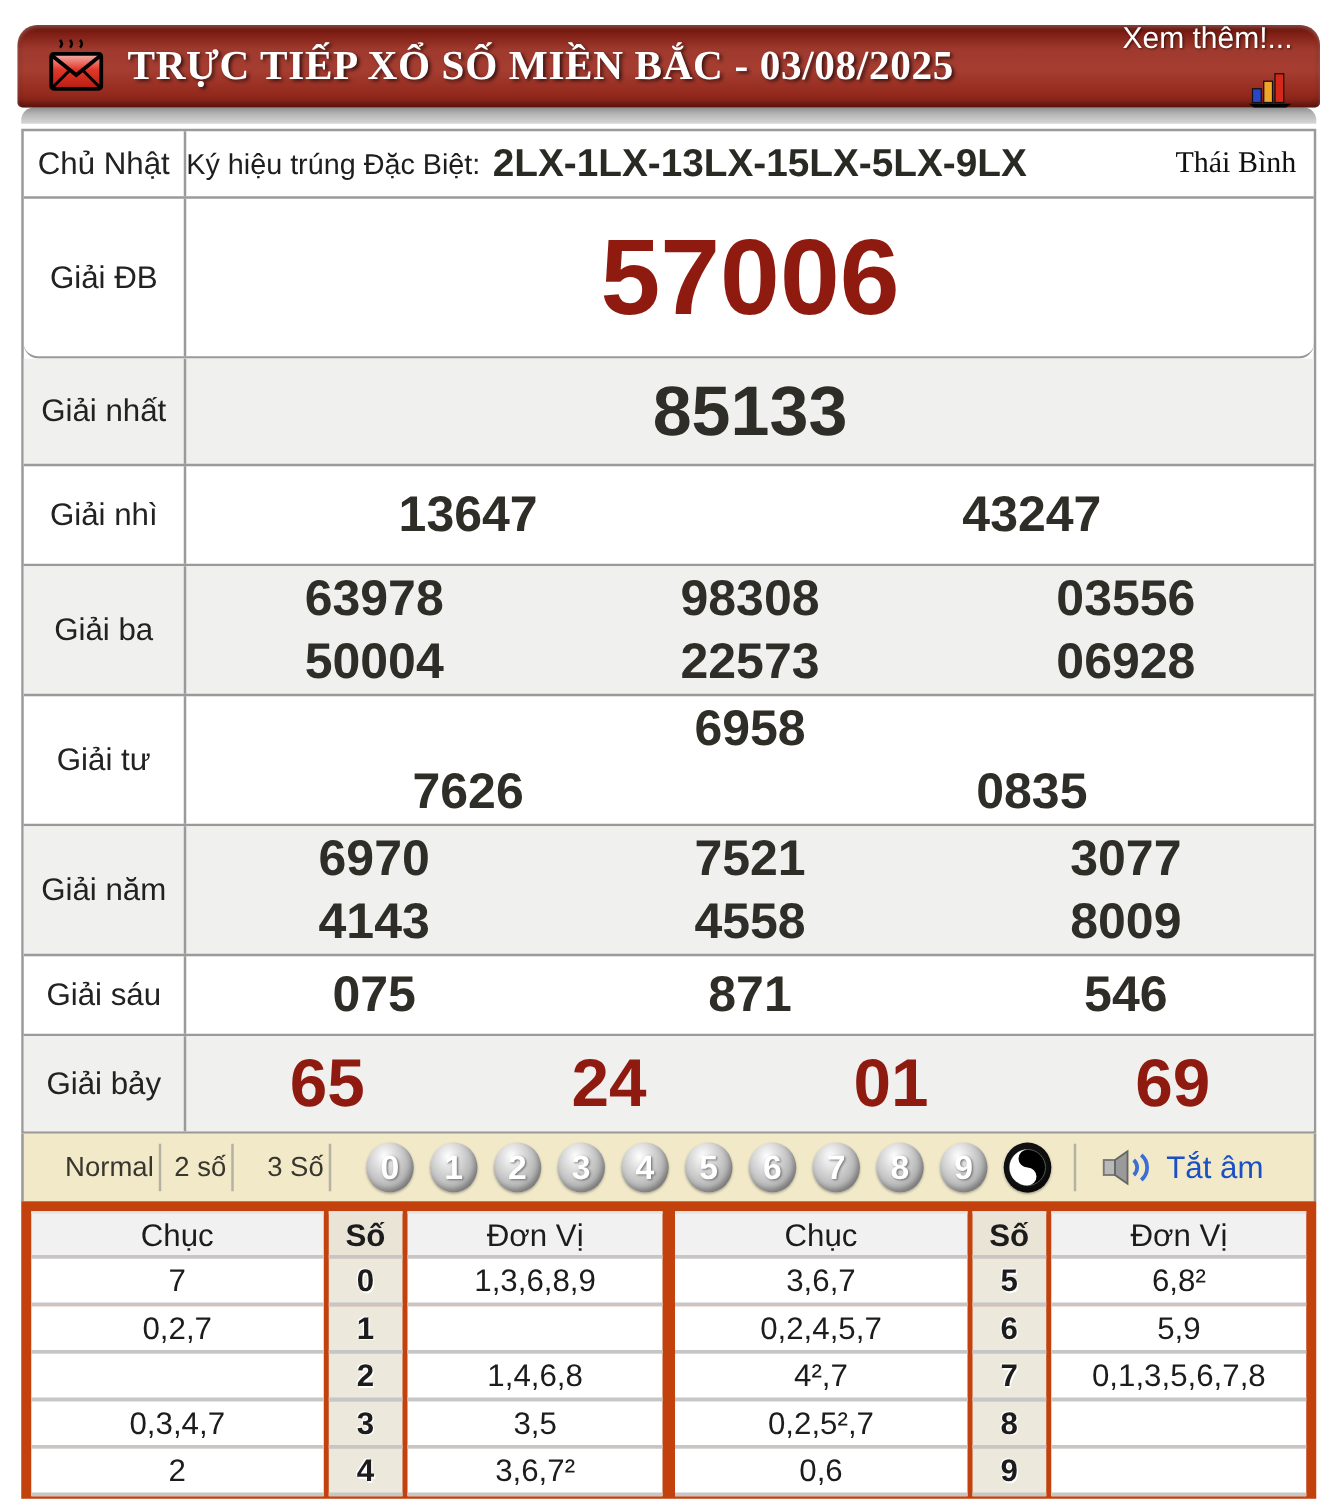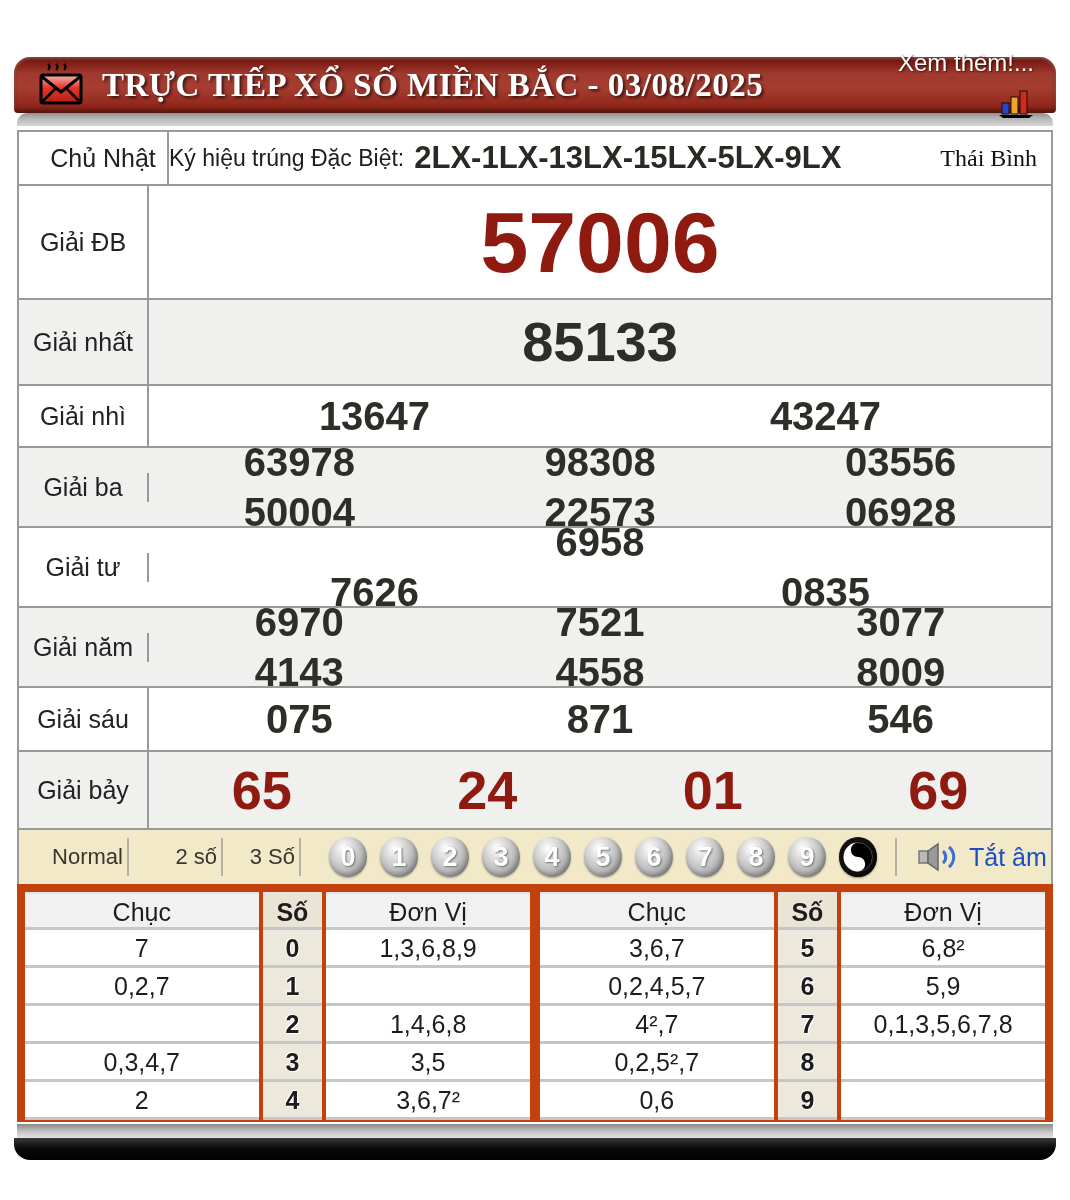--- a/index.html
+++ b/index.html
@@ -1,24 +1,24 @@
 <!DOCTYPE html>
 <html><head>
 <meta charset="utf-8">
 <style>
   * { box-sizing: border-box; margin: 0; padding: 0; }
   html, body { width: 1070px; height: 1200px; background: #fff; overflow: hidden;
     font-family: "Liberation Sans", "DejaVu Sans", sans-serif; }
   .card { position: absolute; left: 14px; top: 20px; width: 1042px; }
 
   
-  .hdr { height: 56px; border-radius: 16px 16px 4px 4px; position: relative;
+  .hdr { height: 66px; border-radius: 16px 16px 4px 4px; position: relative;
     background: linear-gradient(180deg, #5c0f07 0%, #7e1e14 10%, #a03a2e 30%, #a63d31 55%, #93291d 85%, #7e1c12 100%);
     box-shadow: inset 0 2px 3px rgba(255,255,255,0.25), inset 0 -3px 5px rgba(0,0,0,0.35);
-    display: flex; align-items: center; padding: 0 22px; margin-top: 37px; }
+    display: flex; align-items: center; padding: 0 22px; }
   .hdr-title { color: #fff; font-family: "Liberation Serif", "DejaVu Serif", serif;
     font-weight: bold; font-size: 33px; letter-spacing: 0.5px; margin-left: 16px;
     text-shadow: 2px 2px 3px rgba(0,0,0,0.65); white-space: nowrap; }
   .hdr-right { margin-left: auto; display: flex; align-items: flex-end; gap: 10px; flex-direction: column; }
   .hdr-more { color: #fff; font-size: 24px; text-shadow: 1px 1px 2px rgba(0,0,0,0.6); cursor: pointer; }
   .env-wrap { width: 50px; height: 50px; position: relative; flex: 0 0 auto; }
 
   
   .silver-top { margin: 0 3px; height: 13px; border-radius: 10px 10px 0 0;
     background: linear-gradient(180deg, #8f8f8f 0%, #b5b5b5 40%, #d6d6d6 100%); }
@@ -35,35 +35,35 @@
   .rlabel { width: 130px; flex: 0 0 130px; border-right: 2px solid #9a9a9a;
     display: flex; align-items: center; justify-content: center;
     font-size: 25px; color: #222; }
   .rvals { flex: 1; display: flex; flex-direction: column; justify-content: center; }
   .vline { display: flex; width: 100%; }
   .vline > span { flex: 1; text-align: center; font-weight: bold; color: #2e2d27; }
   .num40 { font-size: 40px; line-height: 50px; }
   .num-db { font-size: 86px; line-height: 100px; color: #8f1a10 !important; }
   .num-nhat { font-size: 56px; line-height: 72px; }
   .num-bay { font-size: 54px; line-height: 66px; color: #8f1a10 !important; }
-  .info-row { height: 54px; padding-left: 20px; }
+  .info-row { height: 54px; }
   .info-content { position: relative; display: flex; align-items: center; justify-content: flex-start; gap: 10px; height: 100%; }
   .sign-label { font-size: 23px; color: #1d1d1d; }
   .sign-value { font-size: 31px; font-weight: bold; color: #2a2a24; }
   .province { position: absolute; right: 14px; top: 50%; transform: translateY(-50%);
     font-family: "Liberation Serif", "DejaVu Serif", serif; font-size: 24px; color: #111; }
-  .h-db { height: 114px; } .h-nhat { height: 86px; } .h-nhi { height: 62px; }
-  .h-2line { height: 80px; align-items: center; } .h-sau { height: 64px; } .h-bay { height: 76px; }
+  .h-db { height: 128px; border-radius: 12px; } .h-nhat { height: 86px; } .h-nhi { height: 80px; }
+  .h-2line { height: 104px; } .h-sau { height: 64px; } .h-bay { height: 76px; }
 
   
   .ctrl { margin: 0 3px; height: 54px; background: #f2e9c9;
     border-left: 2px solid #9a9a9a; border-right: 2px solid #9a9a9a;
     display: flex; align-items: center; }
   .mode { font-size: 22px; color: #38362e; text-align: right; cursor: pointer; padding: 0 4px; }
-  .mode-0 { width: 108px; } .mode-1 { width: 92px; } .mode-2 { width: 76px; }
+  .mode-0 { width: 108px; } .mode-1 { width: 56px; } .mode-2 { width: 76px; }
   .vsep { width: 2px; height: 38px; background: #b3b2a3; flex: 0 0 2px; }
   .balls { display: flex; align-items: center; gap: 13px; margin-left: 28px; margin-right: 18px; }
   .ball { width: 38px; height: 40px; border-radius: 50%; cursor: pointer;
     background: radial-gradient(ellipse at 38% 28%, #ffffff 0%, #e3e3e3 22%, #bcbcbc 55%, #878787 100%);
     box-shadow: inset -2px -3px 4px rgba(0,0,0,0.25), 0 1px 2px rgba(0,0,0,0.3);
     display: flex; align-items: center; justify-content: center;
     color: #fff; font-weight: bold; font-size: 27px; text-shadow: 1px 1px 2px #6f6f6f; }
   .ball-yy { width: 38px; height: 40px; border-radius: 50%; cursor: pointer;
     box-shadow: inset -2px -3px 4px rgba(0,0,0,0.5), 0 1px 2px rgba(0,0,0,0.4);
     display: flex; align-items: center; justify-content: center; background: #111; }

